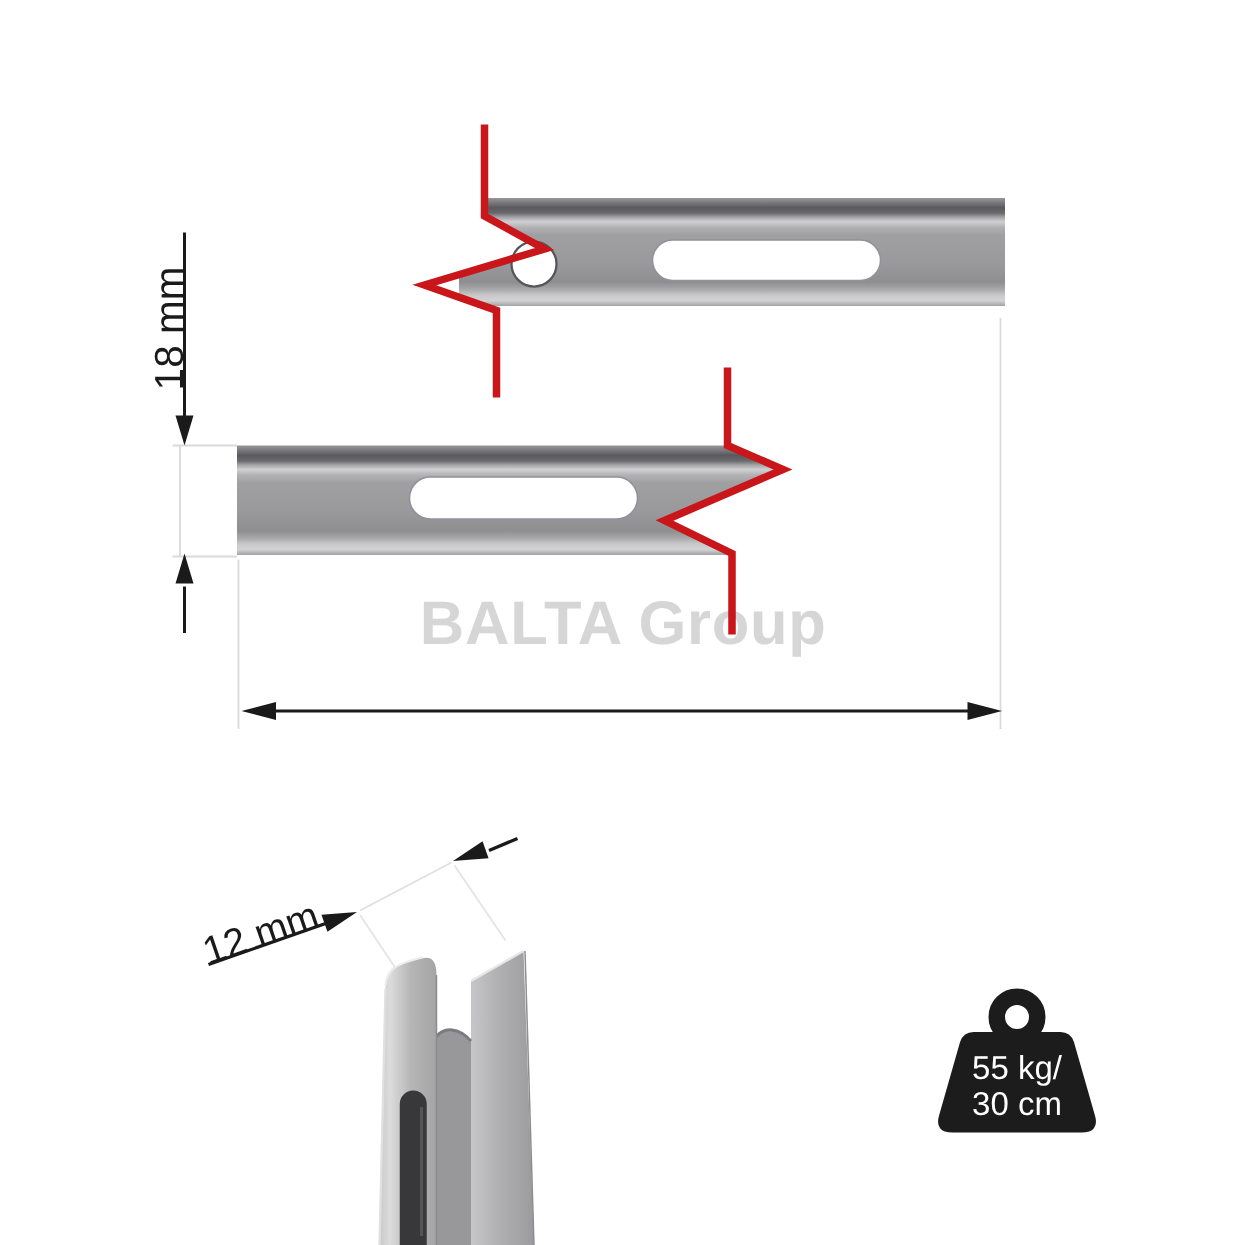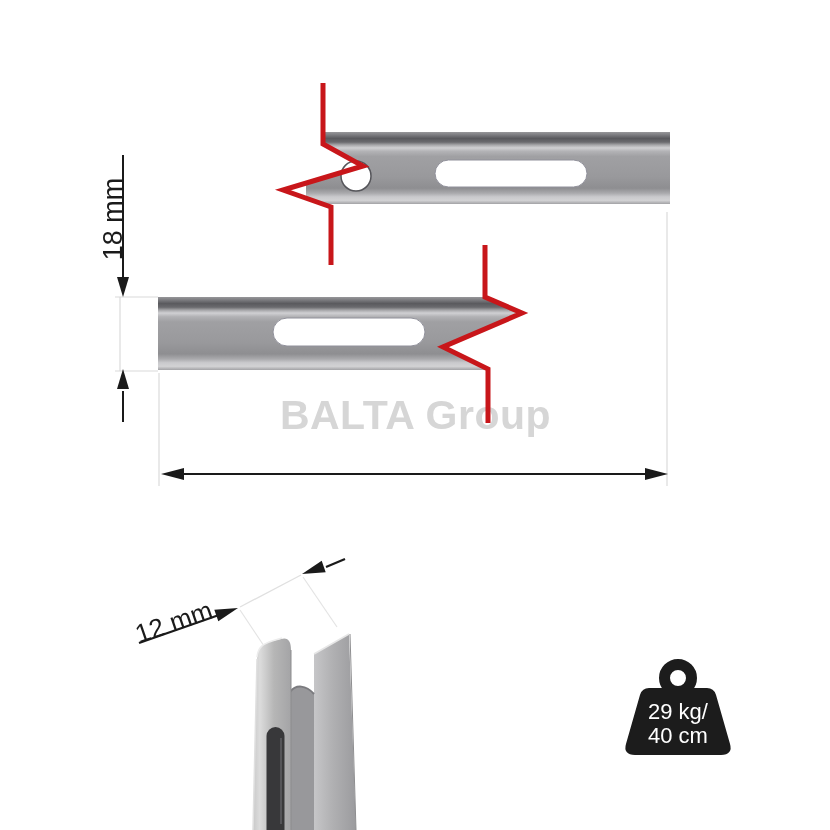--- a/index.html
+++ b/index.html
@@ -131,16 +131,16 @@
     </g>
 
     <g>
       <circle cx="678" cy="678" r="13.5" fill="none" stroke="#1c1c1c" stroke-width="11"></circle>
       <path d="M649,689 L707,689 Q713,689 715,695 L729,744 Q732,754 721,754 L635,754 Q624,754 627,744 L641,695 Q643,689 649,689 Z" fill="#1c1c1c" stroke="#1c1c1c" stroke-width="2" stroke-linejoin="round"></path>
     </g>
   </svg>
 
   <div class="dim dim-18">18 mm</div>
   <div class="dim dim-12">12 mm</div>
-  <div class="weight-text wt1">29 kg/</div>
-  <div class="weight-text wt2">40 cm</div>
+  <div class="weight-text wt1">55 kg/</div>
+  <div class="weight-text wt2">30 cm</div>
 
 </div>
 
 </body></html>

